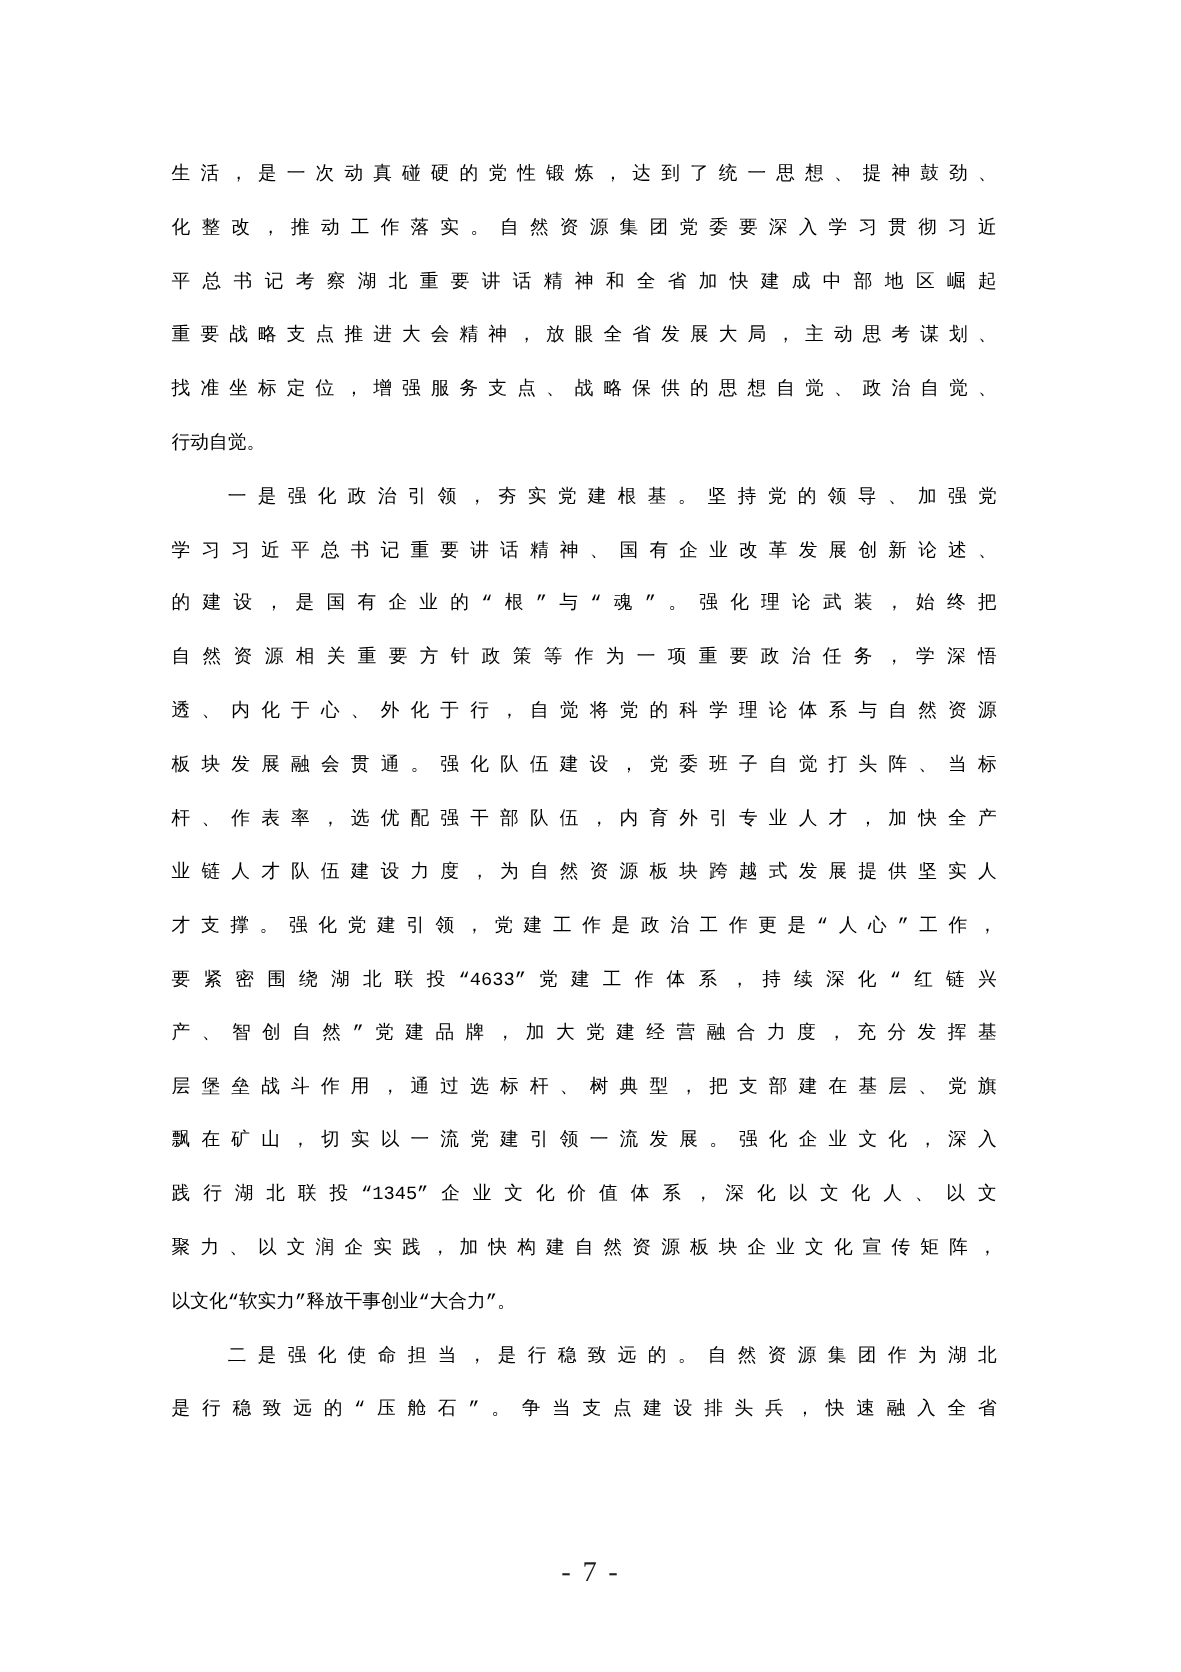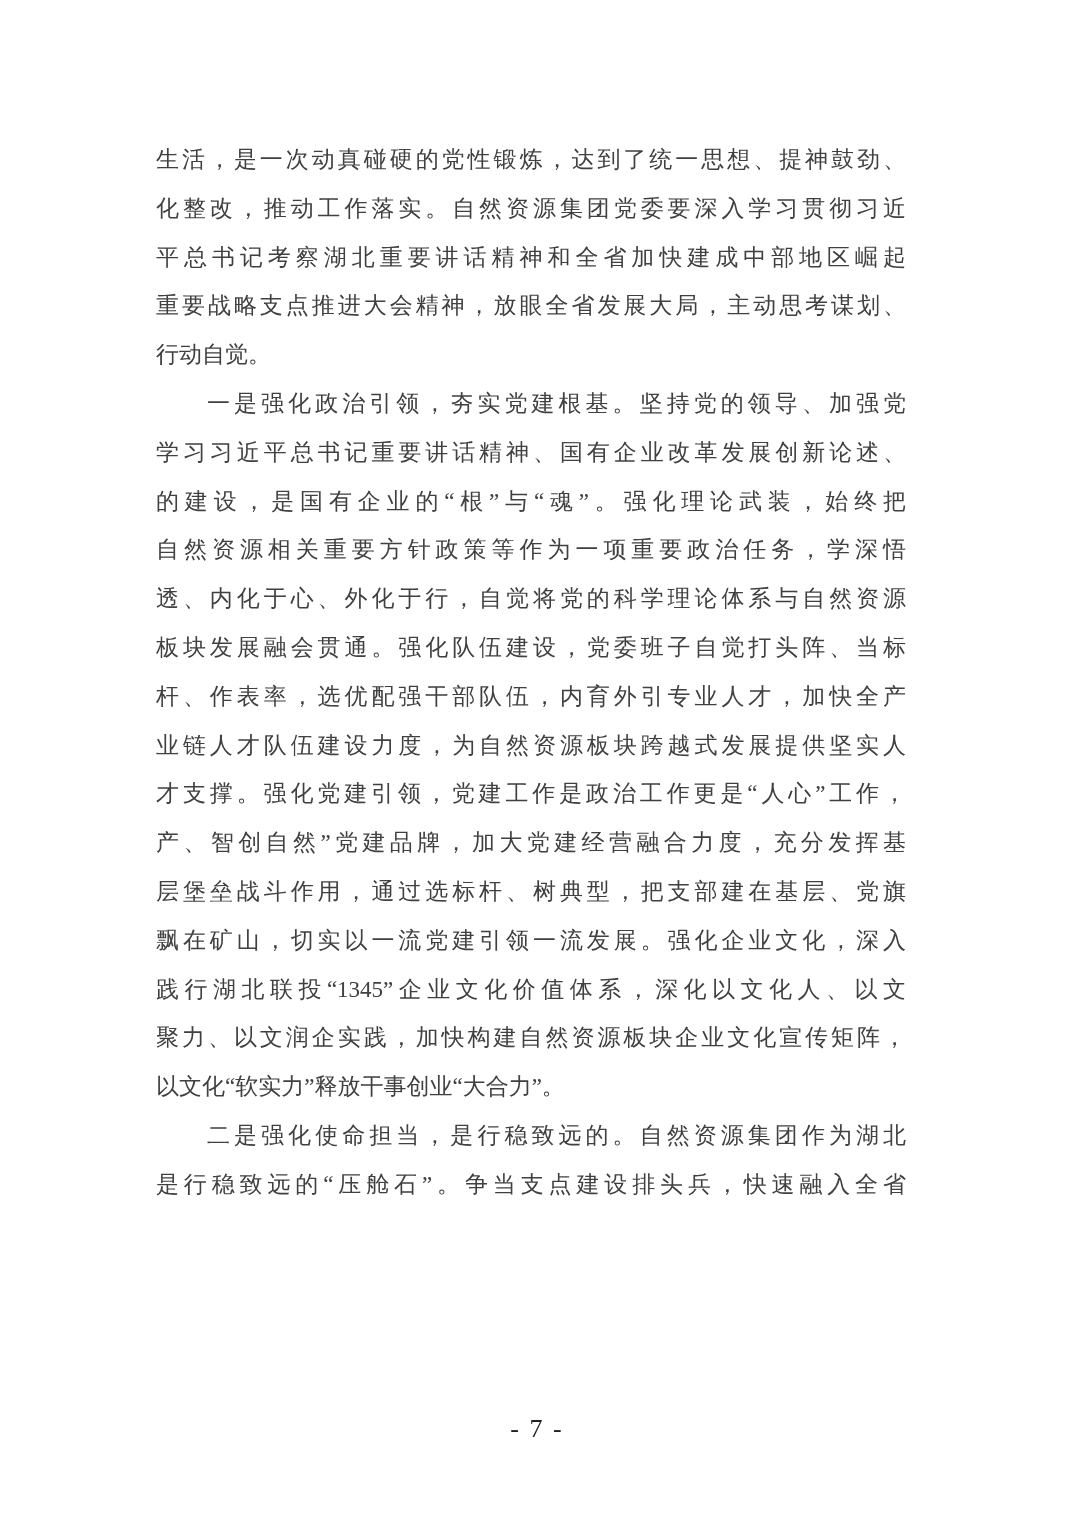--- a/index.html
+++ b/index.html
@@ -14,22 +14,23 @@
     width: 1074px;
     height: 1520px;
     background: #ffffff;
     overflow: hidden;
   }
   .text-block {
     position: absolute;
     left: 156px;
     top: 136px;
     width: 750px;
-    color: #404040;
-    font-size: 23px;
+    color: #000000;
+    font-size: 17px;
+    font-family: Liberation Mono, monospace;
   }
   .line {
     height: 48.8px;
     line-height: 48.8px;
     text-align: justify;
     text-align-last: justify;
     white-space: nowrap;
     overflow: visible;
   }
   .line.short {
@@ -55,33 +56,35 @@
 <body>
 
 <div class="page">
   <div class="text-block">
 
     <div class="para">
       <div class="line">生活，是一次动真碰硬的党性锻炼，达到了统一思想、提神鼓劲、</div>
       <div class="line">化整改，推动工作落实。自然资源集团党委要深入学习贯彻习近</div>
       <div class="line">平总书记考察湖北重要讲话精神和全省加快建成中部地区崛起</div>
       <div class="line">重要战略支点推进大会精神，放眼全省发展大局，主动思考谋划、</div>
+      <div class="line">找准坐标定位，增强服务支点、战略保供的思想自觉、政治自觉、</div>
       <div class="line short">行动自觉。</div>
     </div>
 
     <div class="para">
       <div class="line indent">一是强化政治引领，夯实党建根基。坚持党的领导、加强党</div>
       <div class="line">学习习近平总书记重要讲话精神、国有企业改革发展创新论述、</div>
       <div class="line">的建设，是国有企业的“根”与“魂”。强化理论武装，始终把</div>
       <div class="line">自然资源相关重要方针政策等作为一项重要政治任务，学深悟</div>
       <div class="line">透、内化于心、外化于行，自觉将党的科学理论体系与自然资源</div>
       <div class="line">板块发展融会贯通。强化队伍建设，党委班子自觉打头阵、当标</div>
       <div class="line">杆、作表率，选优配强干部队伍，内育外引专业人才，加快全产</div>
       <div class="line">业链人才队伍建设力度，为自然资源板块跨越式发展提供坚实人</div>
       <div class="line">才支撑。强化党建引领，党建工作是政治工作更是“人心”工作，</div>
+      <div class="line">要紧密围绕湖北联投“4633”党建工作体系，持续深化“红链兴</div>
       <div class="line">产、智创自然”党建品牌，加大党建经营融合力度，充分发挥基</div>
       <div class="line">层堡垒战斗作用，通过选标杆、树典型，把支部建在基层、党旗</div>
       <div class="line">飘在矿山，切实以一流党建引领一流发展。强化企业文化，深入</div>
       <div class="line">践行湖北联投“1345”企业文化价值体系，深化以文化人、以文</div>
       <div class="line">聚力、以文润企实践，加快构建自然资源板块企业文化宣传矩阵，</div>
       <div class="line short">以文化“软实力”释放干事创业“大合力”。</div>
     </div>
 
     <div class="para">
       <div class="line indent">二是强化使命担当，是行稳致远的。自然资源集团作为湖北</div>

